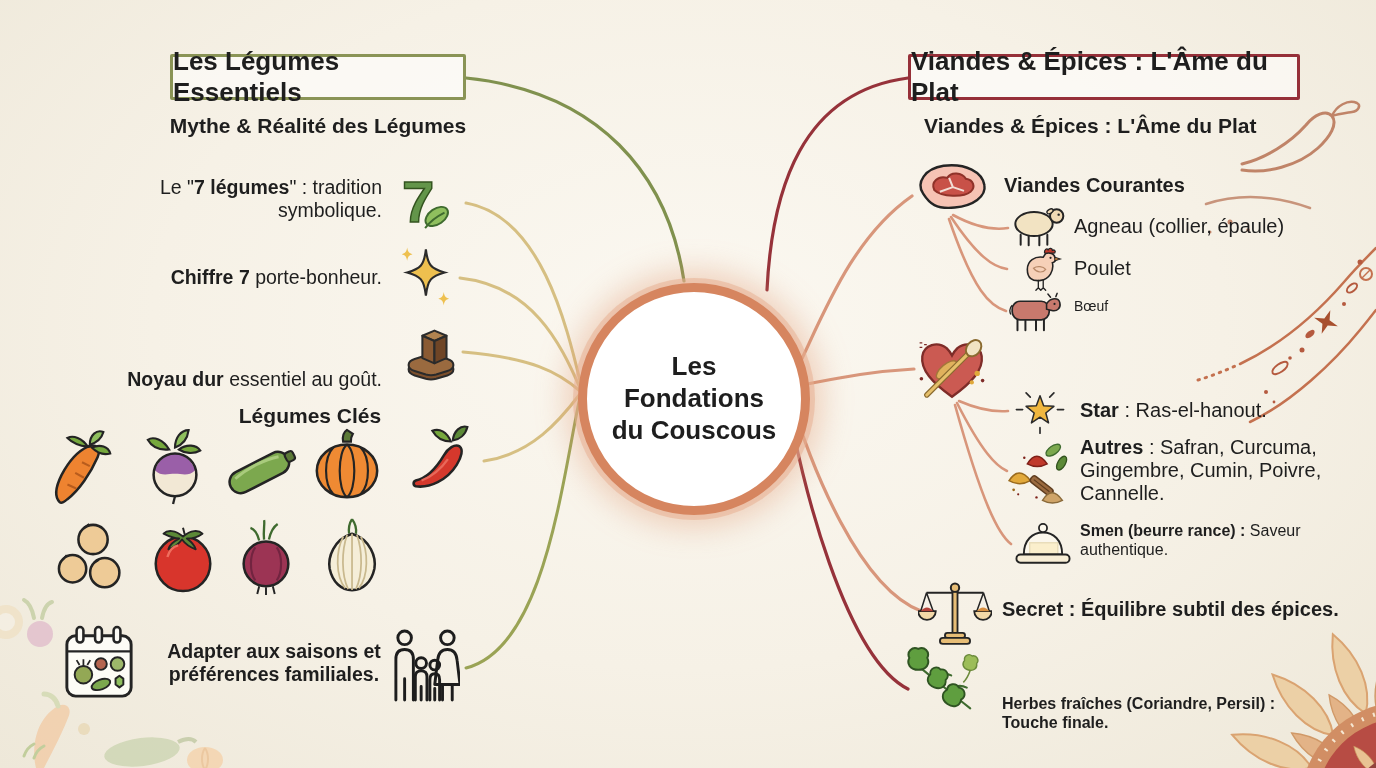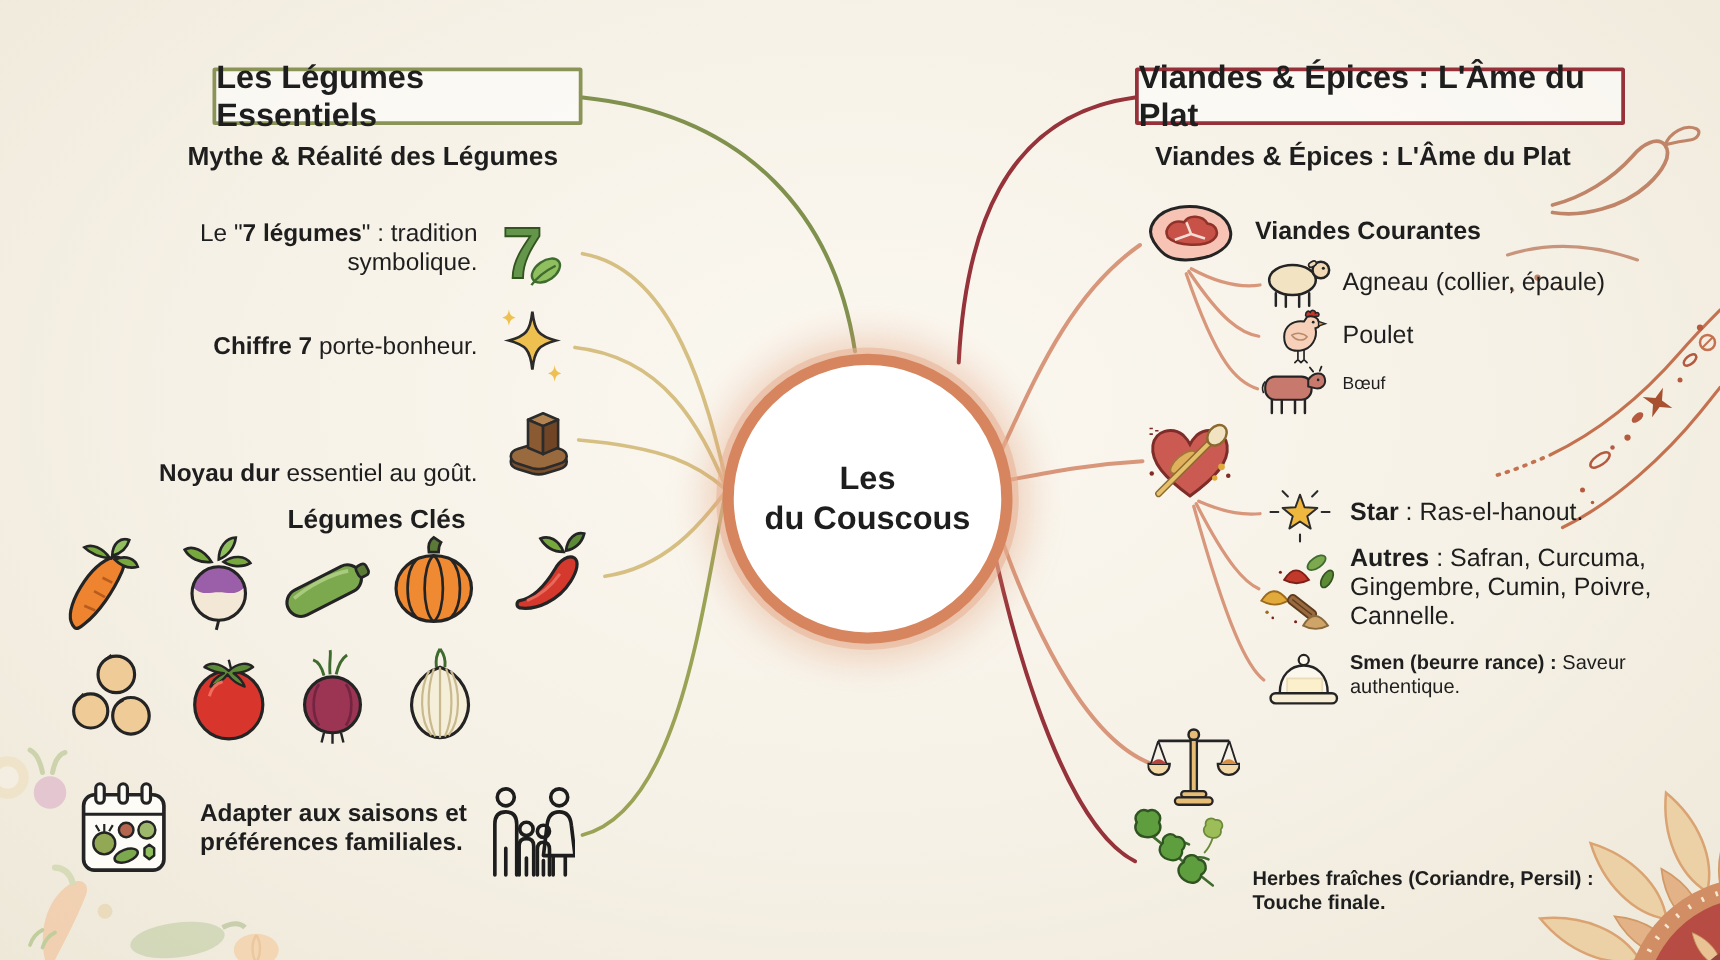--- a/index.html
+++ b/index.html
@@ -7,21 +7,21 @@
     background:radial-gradient(ellipse at 50% 42%, #fbf8f1 0%, #f6f1e6 55%, #eee8d9 100%);
     font-family:"Liberation Sans",sans-serif;color:#1e1e1e;}
   .abs{position:absolute;}
   .ttl{font-weight:bold;font-size:26px;display:flex;align-items:center;justify-content:center;
     border-radius:2px;background:rgba(255,255,255,0.55);box-sizing:border-box;}
   .ttl.green{border:3px solid #8a9456;}
   .ttl.red{border:3px solid #963039;}
   .sub{font-weight:bold;font-size:21px;}
   .txt{font-size:19.5px;line-height:1.16;}
   .b{font-weight:bold;}
-  .c{}
+  .c{text-align:center;}
   .r{text-align:right;}
   svg{display:block;}
   .center-node{border-radius:50%;background:#fff;border:9px solid #d6855f;
     box-shadow:0 0 0 5px rgba(231,177,147,.55), 0 0 30px 12px rgba(222,148,108,.4);
     display:flex;flex-direction:column;align-items:center;justify-content:center;
     font-weight:bold;font-size:26px;line-height:1.22;text-align:center;}
 </style>
 </head>
 <body>
 
@@ -126,20 +126,21 @@
         <path d="M949 219 C974 292 990 306 1006 311"></path>
         <path d="M959 401 C982 411 996 412 1008 411"></path>
         <path d="M957 403 C982 452 996 466 1007 471"></path>
         <path d="M955 405 C982 502 998 534 1011 544"></path>
       </g>
     </g>
   </svg>
 
   <div class="abs center-node" style="left:578px;top:283px;width:214px;height:214px;">
     <span>Les</span>
+    <span>Fondations</span>
     <span>du Couscous</span>
   </div>
 
   <div class="abs ttl green" style="left:170px;top:54px;width:296px;height:46px;">
       <span>Les Légumes Essentiels</span>
     </div>
 
   <div class="abs sub c" style="left:150px;top:114px;width:336px;">Mythe &amp; Réalité des Légumes</div>
 
   <div class="abs txt r" style="left:120px;top:176px;width:262px;">
@@ -403,20 +404,21 @@
       <rect x="41" y="19" width="6" height="50" fill="#e7bd76" stroke="#242424" stroke-width="2.2"></rect>
       <path d="M10 20 L3 42 M10 20 L18 42 M78 20 L70 42 M78 20 L85 42" stroke="#242424" stroke-width="1.8"></path>
       <path d="M0 42 A10.5 10.5 0 0 0 21 42 Z" fill="#f3d9a8" stroke="#242424" stroke-width="2.2"></path>
       <path d="M3 42 Q10.5 33 18 42 Z" fill="#b5443c"></path>
       <path d="M67 42 A10.5 10.5 0 0 0 88 42 Z" fill="#f3d9a8" stroke="#242424" stroke-width="2.2"></path>
       <path d="M70 42 Q77.5 33 85 42 Z" fill="#d88f3f"></path>
       <rect x="32" y="68" width="24" height="6" rx="3" fill="#e7bd76" stroke="#242424" stroke-width="2.2"></rect>
       <rect x="26" y="74" width="36" height="7" rx="3.5" fill="#e7bd76" stroke="#242424" stroke-width="2.2"></rect>
     </svg>
   </span>
+  <div class="abs txt b" style="left:1002px;top:598px;width:340px;font-size:20px;">Secret : Équilibre subtil des épices.</div>
 
   <span class="abs" style="left:906px;top:646px;">
     <svg width="80" height="71" viewBox="0 0 92 82">
       <path d="M10 20 C28 34 48 52 74 72 M30 40 C36 32 44 30 52 34 M46 54 C54 46 62 44 70 48" stroke="#3f6b2f" stroke-width="2.4" fill="none" stroke-linecap="round"></path>
       <use href="#pl" transform="translate(14,16) scale(1.15)" fill="#5f9e3f" stroke="#2f5422" stroke-width="2"></use>
       <use href="#pl" transform="translate(36,38) rotate(20) scale(1.05)" fill="#5f9e3f" stroke="#2f5422" stroke-width="2"></use>
       <use href="#pl" transform="translate(54,58) rotate(35) scale(1.1)" fill="#5f9e3f" stroke="#2f5422" stroke-width="2"></use>
       <use href="#pl" transform="translate(74,20) rotate(15) scale(0.8)" fill="#9cbd58" stroke="#6b8a3a" stroke-width="2"></use>
       <path d="M74 28 C72 34 70 38 66 42" stroke="#6b8a3a" stroke-width="1.8" fill="none"></path>
     </svg>

